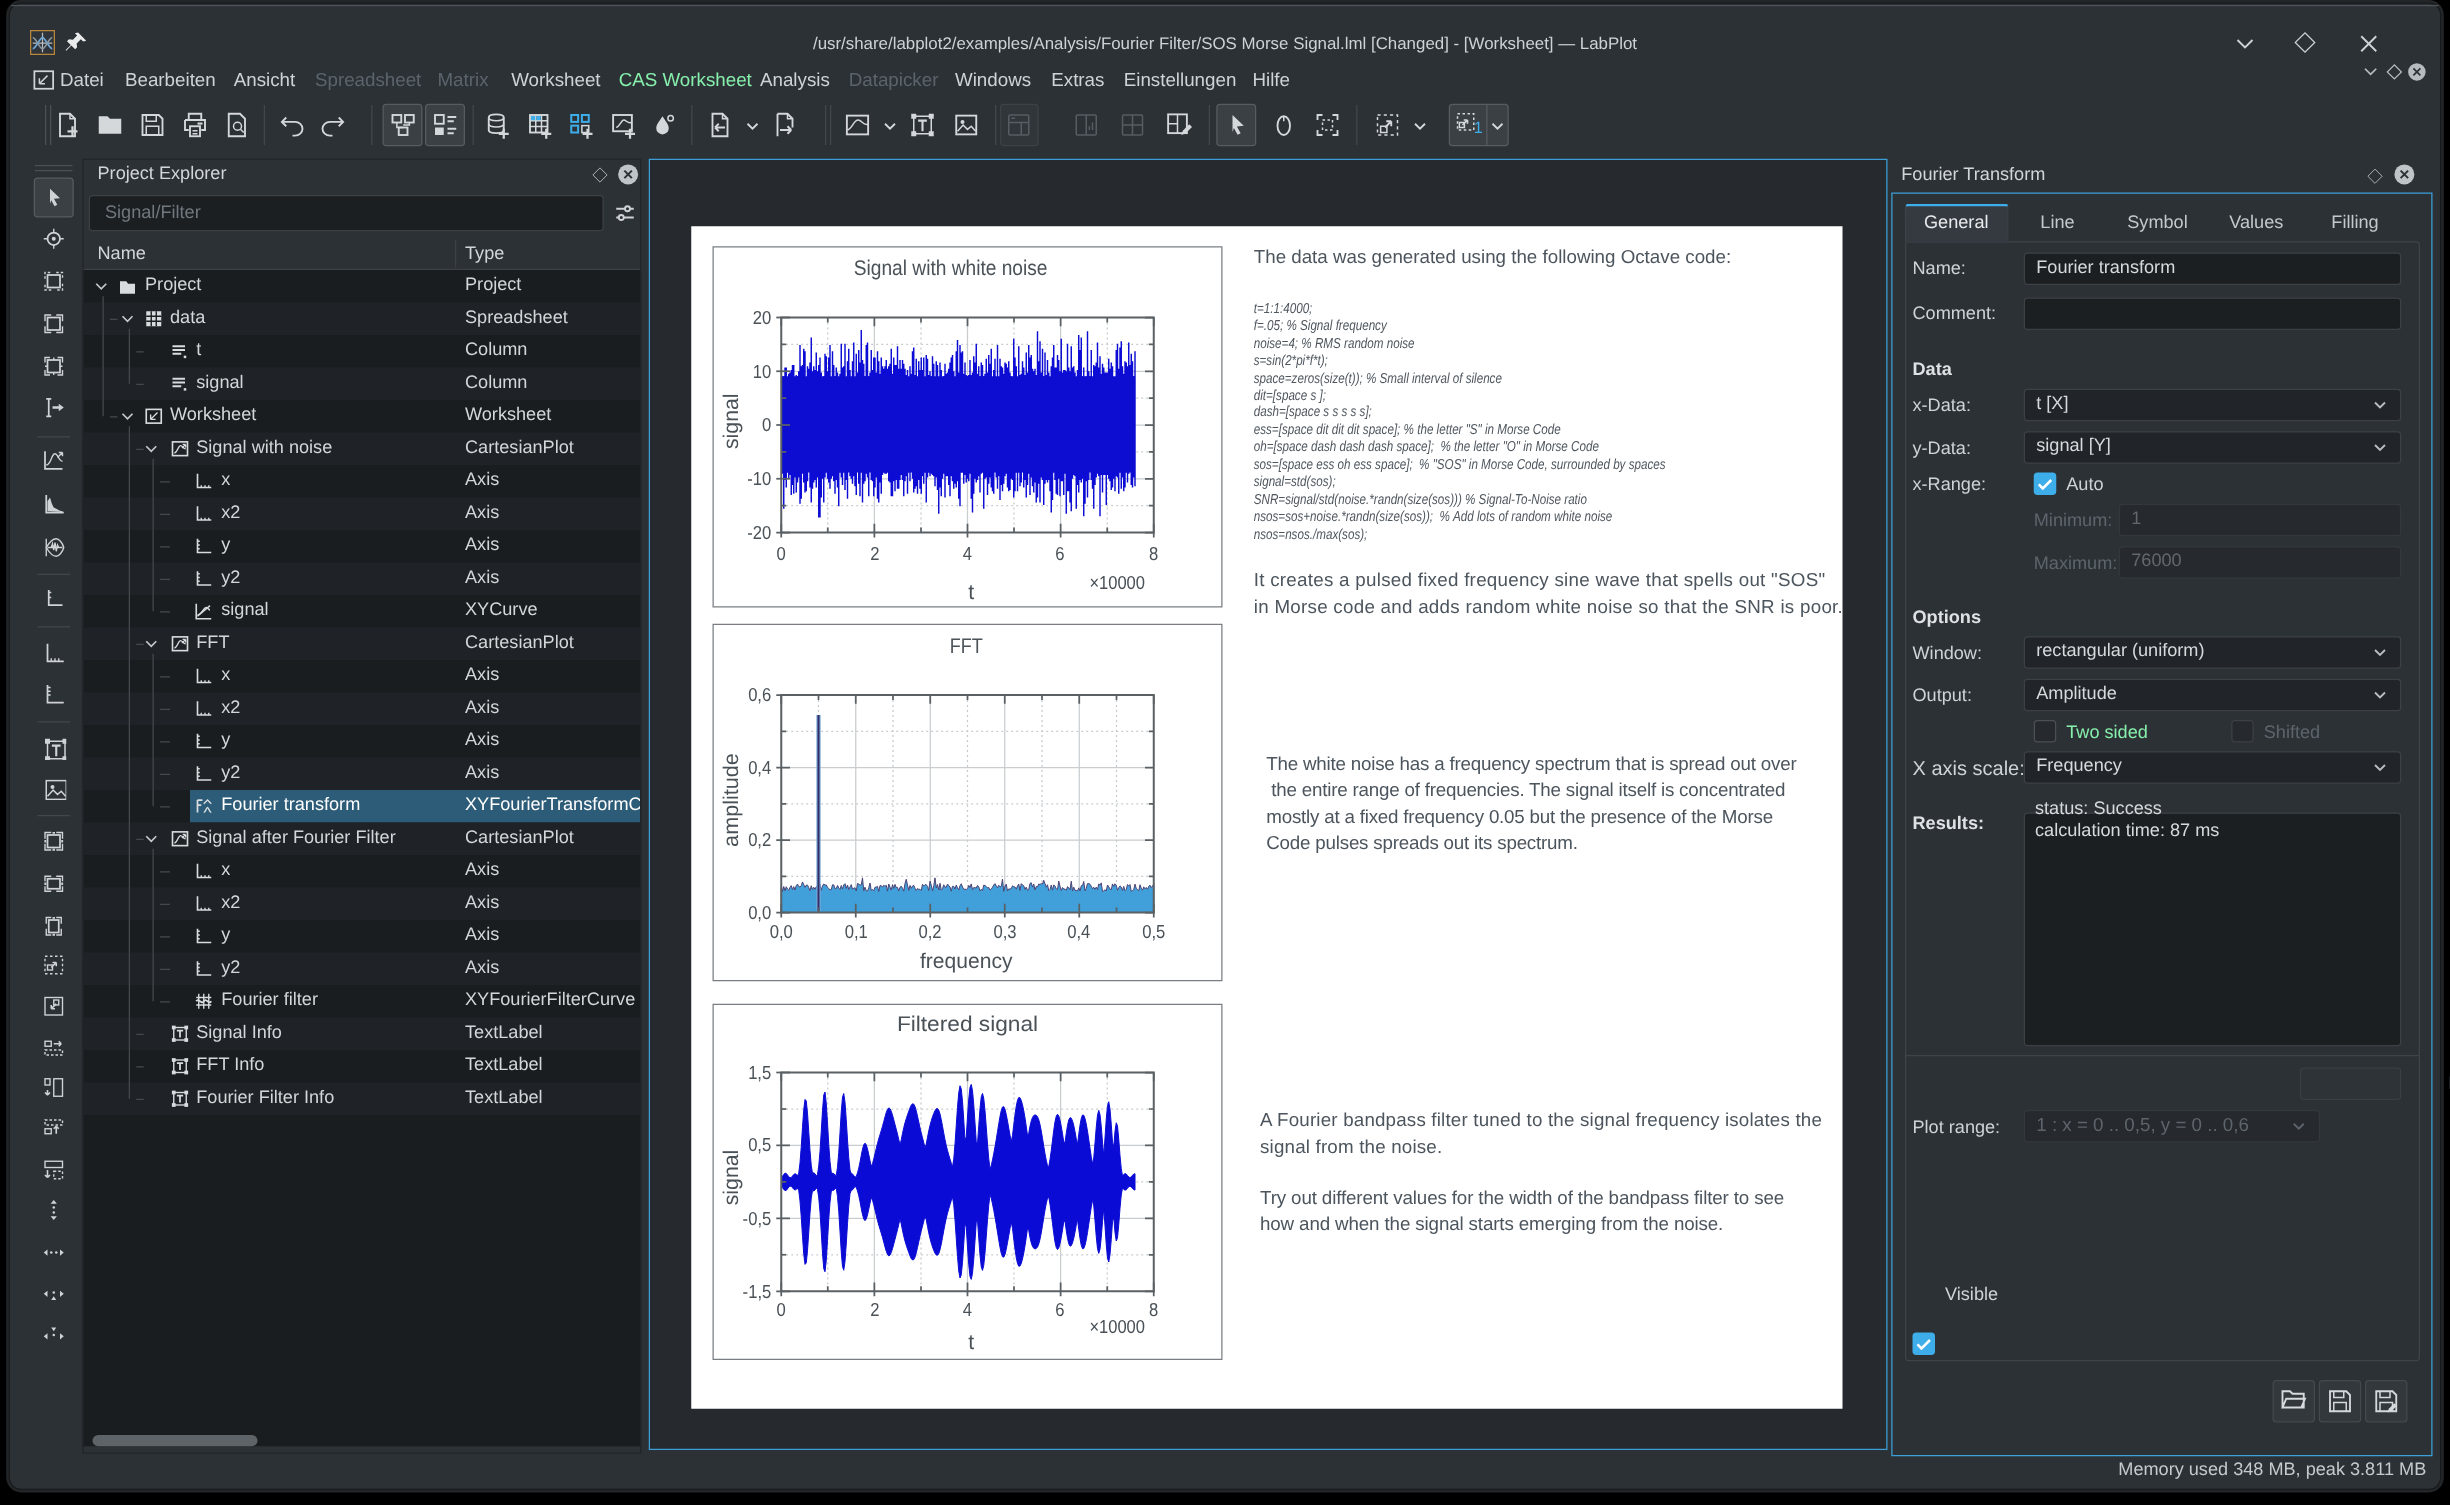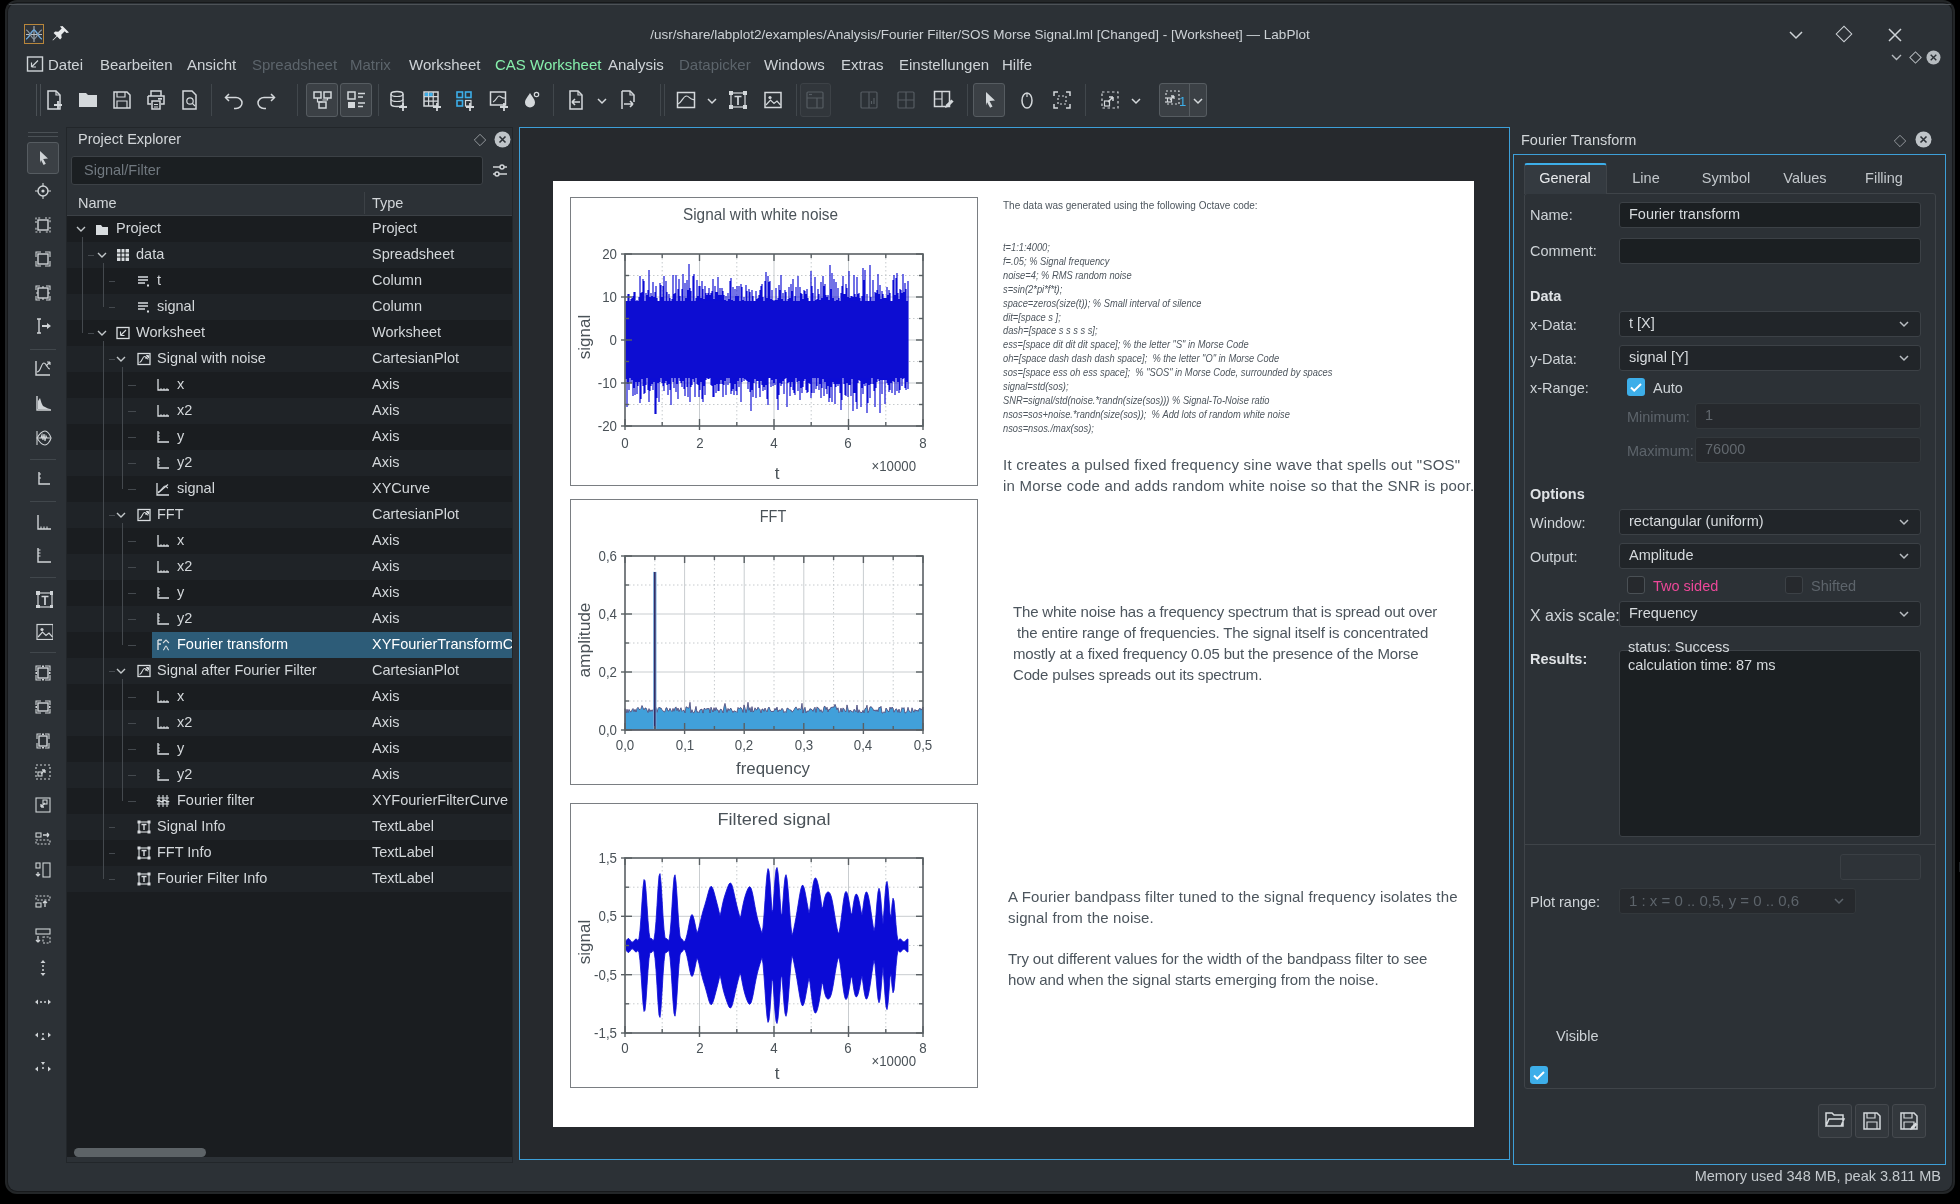--- a/index.html
+++ b/index.html
@@ -846,21 +846,21 @@
     <text x="47" y="235" text-anchor="end" font-size="15" textLength="22.9" lengthAdjust="spacingAndGlyphs" fill="#4a5258">-1,5</text>
     <text x="55" y="250" text-anchor="middle" font-size="15" textLength="7.4" lengthAdjust="spacingAndGlyphs" fill="#4a5258">0</text>
     <text x="130" y="250" text-anchor="middle" font-size="15" textLength="7.4" lengthAdjust="spacingAndGlyphs" fill="#4a5258">2</text>
     <text x="204" y="250" text-anchor="middle" font-size="15" textLength="7.4" lengthAdjust="spacingAndGlyphs" fill="#4a5258">4</text>
     <text x="278" y="250" text-anchor="middle" font-size="15" textLength="7.4" lengthAdjust="spacingAndGlyphs" fill="#4a5258">6</text>
     <text x="353" y="250" text-anchor="middle" font-size="15" textLength="7.4" lengthAdjust="spacingAndGlyphs" fill="#4a5258">8</text>
     <text x="207" y="276" text-anchor="middle" font-size="17" fill="#4a5258">t</text>
     <text x="346" y="263" text-anchor="end" font-size="15" textLength="44.5" lengthAdjust="spacingAndGlyphs" fill="#4a5258">×10000</text>
     <text x="20" y="139" text-anchor="middle" font-size="17" fill="#4a5258" transform="rotate(-90 20 139)">signal</text>
   </svg>
-<div class="abs" style="left:1003px;top:195px;font-size:10px;line-height:21px;color:#4c555d;white-space:nowrap">The data was generated using the following Octave code:</div>
+<div class="abs" style="left:1003px;top:195px;font-size:15px;line-height:21px;color:#4c555d;white-space:nowrap">The data was generated using the following Octave code:</div>
 <div class="abs" style="left:1003px;top:241px;font-size:11.5px;line-height:13.9px;font-style:italic;color:#4e565e;white-space:nowrap;transform:scaleX(0.81);transform-origin:0 0">t=1:1:4000;<br>f=.05;&nbsp;%&nbsp;Signal&nbsp;frequency<br>noise=4;&nbsp;%&nbsp;RMS&nbsp;random&nbsp;noise<br>s=sin(2*pi*f*t);<br>space=zeros(size(t));&nbsp;%&nbsp;Small&nbsp;interval&nbsp;of&nbsp;silence<br>dit=[space&nbsp;s&nbsp;];<br>dash=[space&nbsp;s&nbsp;s&nbsp;s&nbsp;s&nbsp;s];<br>ess=[space&nbsp;dit&nbsp;dit&nbsp;dit&nbsp;space];&nbsp;%&nbsp;the&nbsp;letter&nbsp;"S"&nbsp;in&nbsp;Morse&nbsp;Code<br>oh=[space&nbsp;dash&nbsp;dash&nbsp;dash&nbsp;space];&nbsp;&nbsp;%&nbsp;the&nbsp;letter&nbsp;"O"&nbsp;in&nbsp;Morse&nbsp;Code<br>sos=[space&nbsp;ess&nbsp;oh&nbsp;ess&nbsp;space];&nbsp;&nbsp;%&nbsp;"SOS"&nbsp;in&nbsp;Morse&nbsp;Code,&nbsp;surrounded&nbsp;by&nbsp;spaces<br>signal=std(sos);<br>SNR=signal/std(noise.*randn(size(sos)))&nbsp;%&nbsp;Signal-To-Noise&nbsp;ratio<br>nsos=sos+noise.*randn(size(sos));&nbsp;&nbsp;%&nbsp;Add&nbsp;lots&nbsp;of&nbsp;random&nbsp;white&nbsp;noise<br>nsos=nsos./max(sos);</div>
 <div class="abs" style="left:1003px;top:454px;font-size:15px;line-height:21px;color:#4c555d;white-space:nowrap;letter-spacing:0.22px">It creates a pulsed fixed frequency sine wave that spells out "SOS"<br>in Morse code and adds random white noise so that the SNR is poor.</div>
 <div class="abs" style="left:1013px;top:601px;font-size:15px;line-height:21px;color:#4c555d;white-space:nowrap;letter-spacing:-0.16px">The white noise has a frequency spectrum that is spread out over<br>&nbsp;the entire range of frequencies. The signal itself is concentrated<br>mostly at a fixed frequency 0.05 but the presence of the Morse<br>Code pulses spreads out its spectrum.</div>
 <div class="abs" style="left:1008px;top:886px;font-size:15px;line-height:21px;color:#4c555d;white-space:nowrap;letter-spacing:0.15px">A Fourier bandpass filter tuned to the signal frequency isolates the<br>signal from the noise.</div>
 <div class="abs" style="left:1008px;top:948px;font-size:15px;line-height:21px;color:#4c555d;white-space:nowrap;letter-spacing:-0.1px">Try out different values for the width of the bandpass filter to see<br>how and when the signal starts emerging from the noise.</div>
 <div class="abs" style="left:1516px;top:127px;width:435px;height:1038px;background:#2c3136"></div>
 <div class="abs" style="left:1521px;top:132px;font-size:14.5px;color:#d2d6d9">Fourier Transform</div>
 <div class="abs" style="left:1893px;top:134px;width:14px;height:14px;border:1.4px solid #c7cbce;transform:rotate(45deg) scale(.62)"></div>
 <svg width="17" height="17" viewBox="0 0 17 17" style="position:absolute;left:1915px;top:131px">
     <circle fill="#bfc4c8" cx="8.5" cy="8.5" r="8"></circle>
@@ -912,21 +912,21 @@
 <svg class="abs" style="left:1897px;top:517px" width="14" height="10" viewBox="0 0 14 10">
     <path fill="none" stroke="#b9bec2" stroke-width="1.5" d="M3 3l4 4 4-4"></path>
   </svg>
 <div class="abs" style="left:1530px;top:549px;font-size:14.5px;color:#ced3d7">Output:</div>
 <div class="abs" style="left:1619px;top:543px;width:302px;height:26px;background:#212529;border:1px solid #3c4146;border-radius:3px"></div>
 <div class="abs" style="left:1629px;top:547px;font-size:14.5px;color:#d6dadd;white-space:nowrap">Amplitude</div>
 <svg class="abs" style="left:1897px;top:551px" width="14" height="10" viewBox="0 0 14 10">
     <path fill="none" stroke="#b9bec2" stroke-width="1.5" d="M3 3l4 4 4-4"></path>
   </svg>
 <div class="abs" style="left:1627px;top:576px;width:18px;height:18px;background:#26292d;border:1px solid #4a5055;border-radius:3px"></div>
-<div class="abs" style="left:1653px;top:578px;font-size:14.5px;color:#ec4899">Two sided</div>
+<div class="abs" style="left:1653px;top:578px;font-size:14.5px;color:#86efac">Two sided</div>
 <div class="abs" style="left:1785px;top:576px;width:18px;height:18px;background:#26292d;border:1px solid #3c4146;border-radius:3px"></div>
 <div class="abs" style="left:1811px;top:578px;font-size:14.5px;color:#5d646b">Shifted</div>
 <div class="abs" style="left:1530px;top:607px;font-size:16px;color:#ced3d7">X axis scale:</div>
 <div class="abs" style="left:1619px;top:601px;width:302px;height:26px;background:#212529;border:1px solid #3c4146;border-radius:3px"></div>
 <div class="abs" style="left:1629px;top:605px;font-size:14.5px;color:#d6dadd;white-space:nowrap">Frequency</div>
 <svg class="abs" style="left:1897px;top:609px" width="14" height="10" viewBox="0 0 14 10">
     <path fill="none" stroke="#b9bec2" stroke-width="1.5" d="M3 3l4 4 4-4"></path>
   </svg>
 <div class="abs" style="left:1530px;top:651px;font-size:14.5px;font-weight:bold;color:#dfe2e5">Results:</div>
 <div class="abs" style="left:1619px;top:650px;width:302px;height:187px;background:#1b1f22;border:1px solid #3c4146;border-radius:3px"></div>

